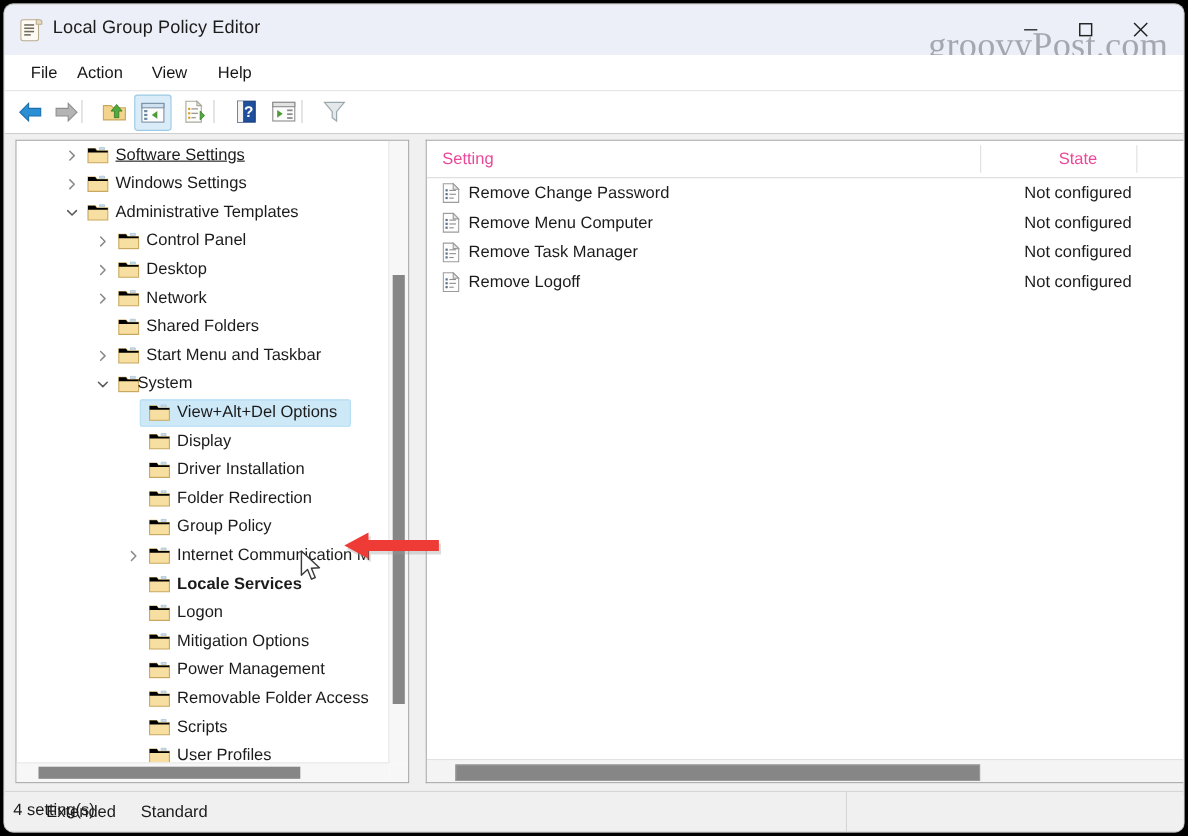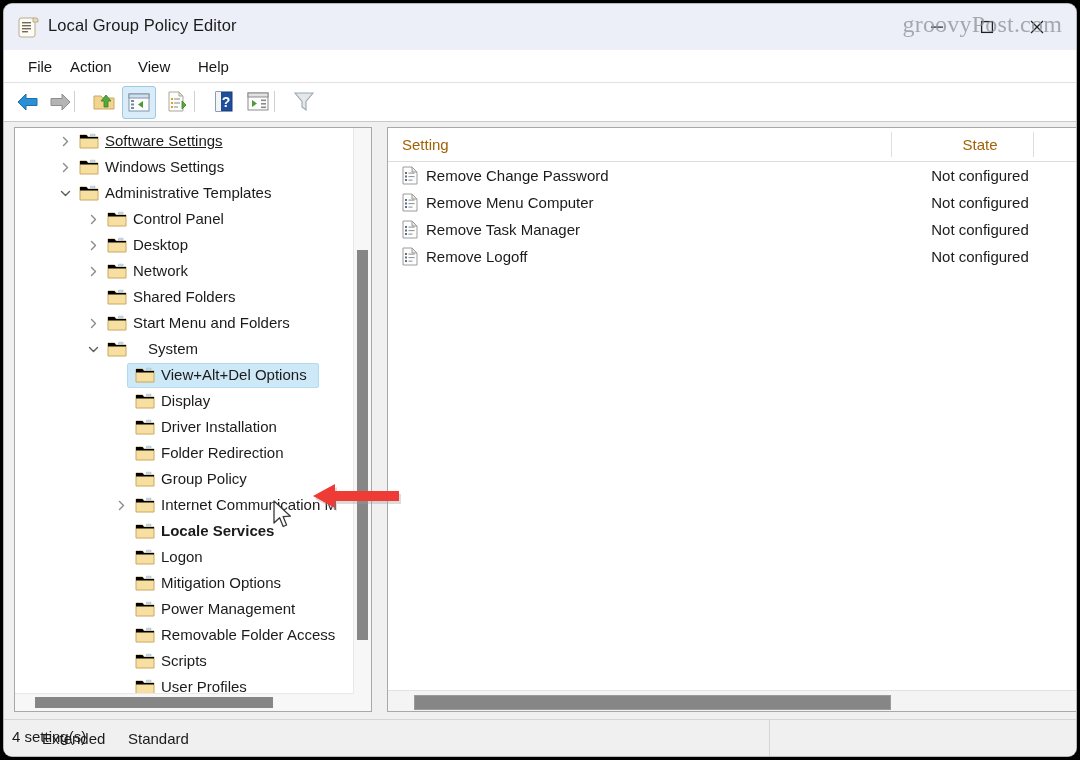--- a/index.html
+++ b/index.html
@@ -38,23 +38,23 @@
   }
   .win-btn {
     position: absolute; top: 0; height: 46px; width: 46px;
     display: flex; align-items: center; justify-content: center;
   }
   #btn-min  { right: 116px; }
   #btn-max  { right: 66px; }
   #btn-close{ right: 16px; }
   .win-btn svg { display:block; }
   #watermark {
-    position: absolute; right: 14px; top: 7px;
+    position: absolute; right: 14px; top: 20px;
     font-family: "Liberation Serif", serif;
-    font-size: 24px;
+    font-size: 33px;
     color: #8d8f98;
     opacity: .75;
     letter-spacing: .2px;
     pointer-events: none;
     white-space: nowrap;
     margin-left: 24px;
   }
   
   #menubar {
     position: relative;
@@ -169,21 +169,21 @@
   }
   #list-header {
     position: relative;
     height: 33px;
     background: #ffffff;
     border-bottom: 1px solid #dcdcdc;
   }
   .col-head {
     position: absolute; top: 0; height: 33px;
     display: flex; align-items: center;
-    font-size: 15px; color: #a16207;
+    font-size: 15px; color: #ec4899;
   }
   .col-div {
     position: absolute; top: 4px; width: 1px; height: 25px;
     background: #dedede;
   }
   .list-row {
     position: relative;
     height: 27px;
   }
   .list-row .doc-icon {
@@ -483,34 +483,34 @@
             <span class="chev" style="left: 70px;">
               <svg width="11" height="11" viewBox="0 0 11 11">
                 <path d="M3.5 1.5 L7.5 5.5 L3.5 9.5" fill="none" stroke="#8a8a8a" stroke-width="1.4" stroke-linecap="round" stroke-linejoin="round"></path>
               </svg>
             </span>
             <span class="folder" style="left: 92px; top: 4px;"><svg width="20" height="17" viewBox="0 0 20 17">
                 <path d="M1 3 L1 16 L19 16 L19 5 L9 5 L7.5 3 Z" fill="#f7dfa2" stroke="#c9a85f" stroke-width="1"></path>
                 <path d="M1 3 L7.5 3 L9 5 L19 5 L19 6.6 L1 6.6 Z" fill="#f2d governance" stroke="none"></path>
                 <path d="M11.5 2.2 L16 2.2 L16 4 L11.5 4 Z" fill="#cfe3ef" stroke="#a8bfcd" stroke-width="0.7"></path>
               </svg></span>
-            <span class="label" style="left: 118px;">Start Menu and Folders</span>
+            <span class="label" style="left: 118px;">Start Menu and Taskbar</span>
           </div>
           <div class="tree-row">
             <span class="chev" style="left: 70px;">
               <svg width="11" height="11" viewBox="0 0 11 11">
                 <path d="M1.5 3.5 L5.5 7.5 L9.5 3.5" fill="none" stroke="#5c5c5c" stroke-width="1.4" stroke-linecap="round" stroke-linejoin="round"></path>
               </svg>
             </span>
             <span class="folder" style="left: 92px; top: 4px;"><svg width="20" height="17" viewBox="0 0 20 17">
                 <path d="M1 3 L1 16 L19 16 L19 5 L9 5 L7.5 3 Z" fill="#f7dfa2" stroke="#c9a85f" stroke-width="1"></path>
                 <path d="M1 3 L7.5 3 L9 5 L19 5 L19 6.6 L1 6.6 Z" fill="#f2d governance" stroke="none"></path>
                 <path d="M11.5 2.2 L16 2.2 L16 4 L11.5 4 Z" fill="#cfe3ef" stroke="#a8bfcd" stroke-width="0.7"></path>
               </svg></span>
-            <span class="label" style="left: 133px;">System</span>
+            <span class="label" style="left: 110px;">System</span>
           </div>
           <div class="tree-row selected">
             <div class="sel-bg" style="left: 112px; top: 1px; width: 190px;"></div>
             <span class="folder" style="left: 120px; top: 4px;"><svg width="20" height="17" viewBox="0 0 20 17">
                 <path d="M1 3 L1 16 L19 16 L19 5 L9 5 L7.5 3 Z" fill="#f7dfa2" stroke="#c9a85f" stroke-width="1"></path>
                 <path d="M1 3 L7.5 3 L9 5 L19 5 L19 6.6 L1 6.6 Z" fill="#f2d governance" stroke="none"></path>
                 <path d="M11.5 2.2 L16 2.2 L16 4 L11.5 4 Z" fill="#cfe3ef" stroke="#a8bfcd" stroke-width="0.7"></path>
               </svg></span>
             <span class="label" style="left: 146px;">View+Alt+Del Options</span>
           </div>

